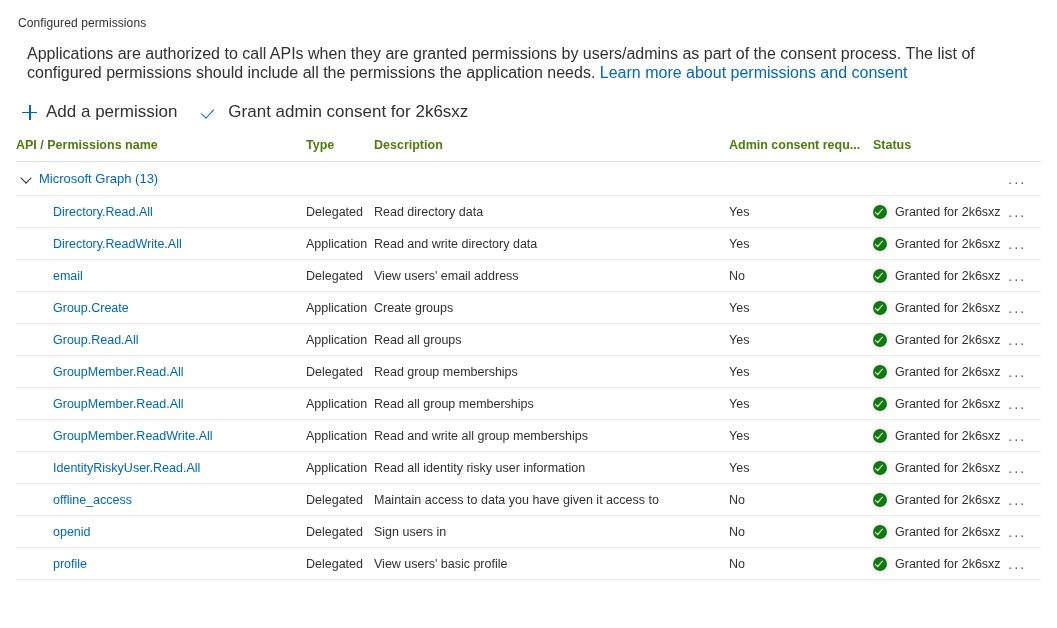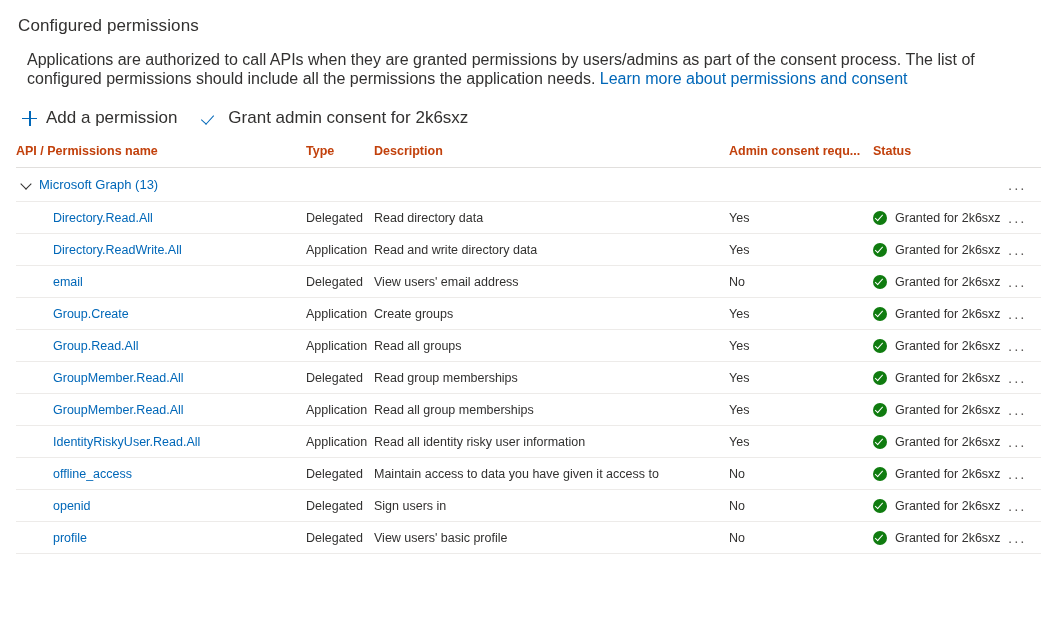--- a/index.html
+++ b/index.html
@@ -14,21 +14,21 @@
     overflow: hidden;
   }
   #page {
     position: relative;
     width: 1057px;
     height: 628px;
     background: #ffffff;
     padding: 0 16px;
   }
   .page-title {
-    font-size: 17px;
+    font-size: 12px;
     font-weight: 400;
     color: #323130;
     margin: 16px 0 0 2px;
     letter-spacing: .1px;
   }
   .intro {
     margin: 14px 0 0 11px;
     font-size: 16px;
     line-height: 19px;
     color: #323130;
@@ -89,21 +89,21 @@
   table.perm-table {
     width: 1025px;
     border-collapse: collapse;
     margin-top: 14px;
     table-layout: fixed;
   }
   table.perm-table th {
     text-align: left;
     font-size: 12.5px;
     font-weight: 600;
-    color: #c2410c;
+    color: #4d7c0f;
     padding: 0 0 9px 0;
     border-bottom: 1px solid #e1dfdd;
     vertical-align: bottom;
     white-space: nowrap;
     overflow: hidden;
     text-overflow: ellipsis;
   }
   col.c-name  { width: 290px; }
   col.c-type  { width: 68px; }
   col.c-desc  { width: 355px; }
@@ -336,20 +336,33 @@
           <td class="td-admin">Yes</td>
           <td>
             <span class="status-cell">
               <span class="status-icon"></span>
               <span>Granted for 2k6sxz</span>
             </span>
           </td>
           <td class="menu-cell"><span class="ellipsis-btn">...</span></td>
         </tr>
         <tr class="perm-row">
+          <td><span class="perm-name">GroupMember.ReadWrite.All</span></td>
+          <td class="td-type">Application</td>
+          <td class="td-desc">Read and write all group memberships</td>
+          <td class="td-admin">Yes</td>
+          <td>
+            <span class="status-cell">
+              <span class="status-icon"></span>
+              <span>Granted for 2k6sxz</span>
+            </span>
+          </td>
+          <td class="menu-cell"><span class="ellipsis-btn">...</span></td>
+        </tr>
+        <tr class="perm-row">
           <td><span class="perm-name">IdentityRiskyUser.Read.All</span></td>
           <td class="td-type">Application</td>
           <td class="td-desc">Read all identity risky user information</td>
           <td class="td-admin">Yes</td>
           <td>
             <span class="status-cell">
               <span class="status-icon"></span>
               <span>Granted for 2k6sxz</span>
             </span>
           </td>

